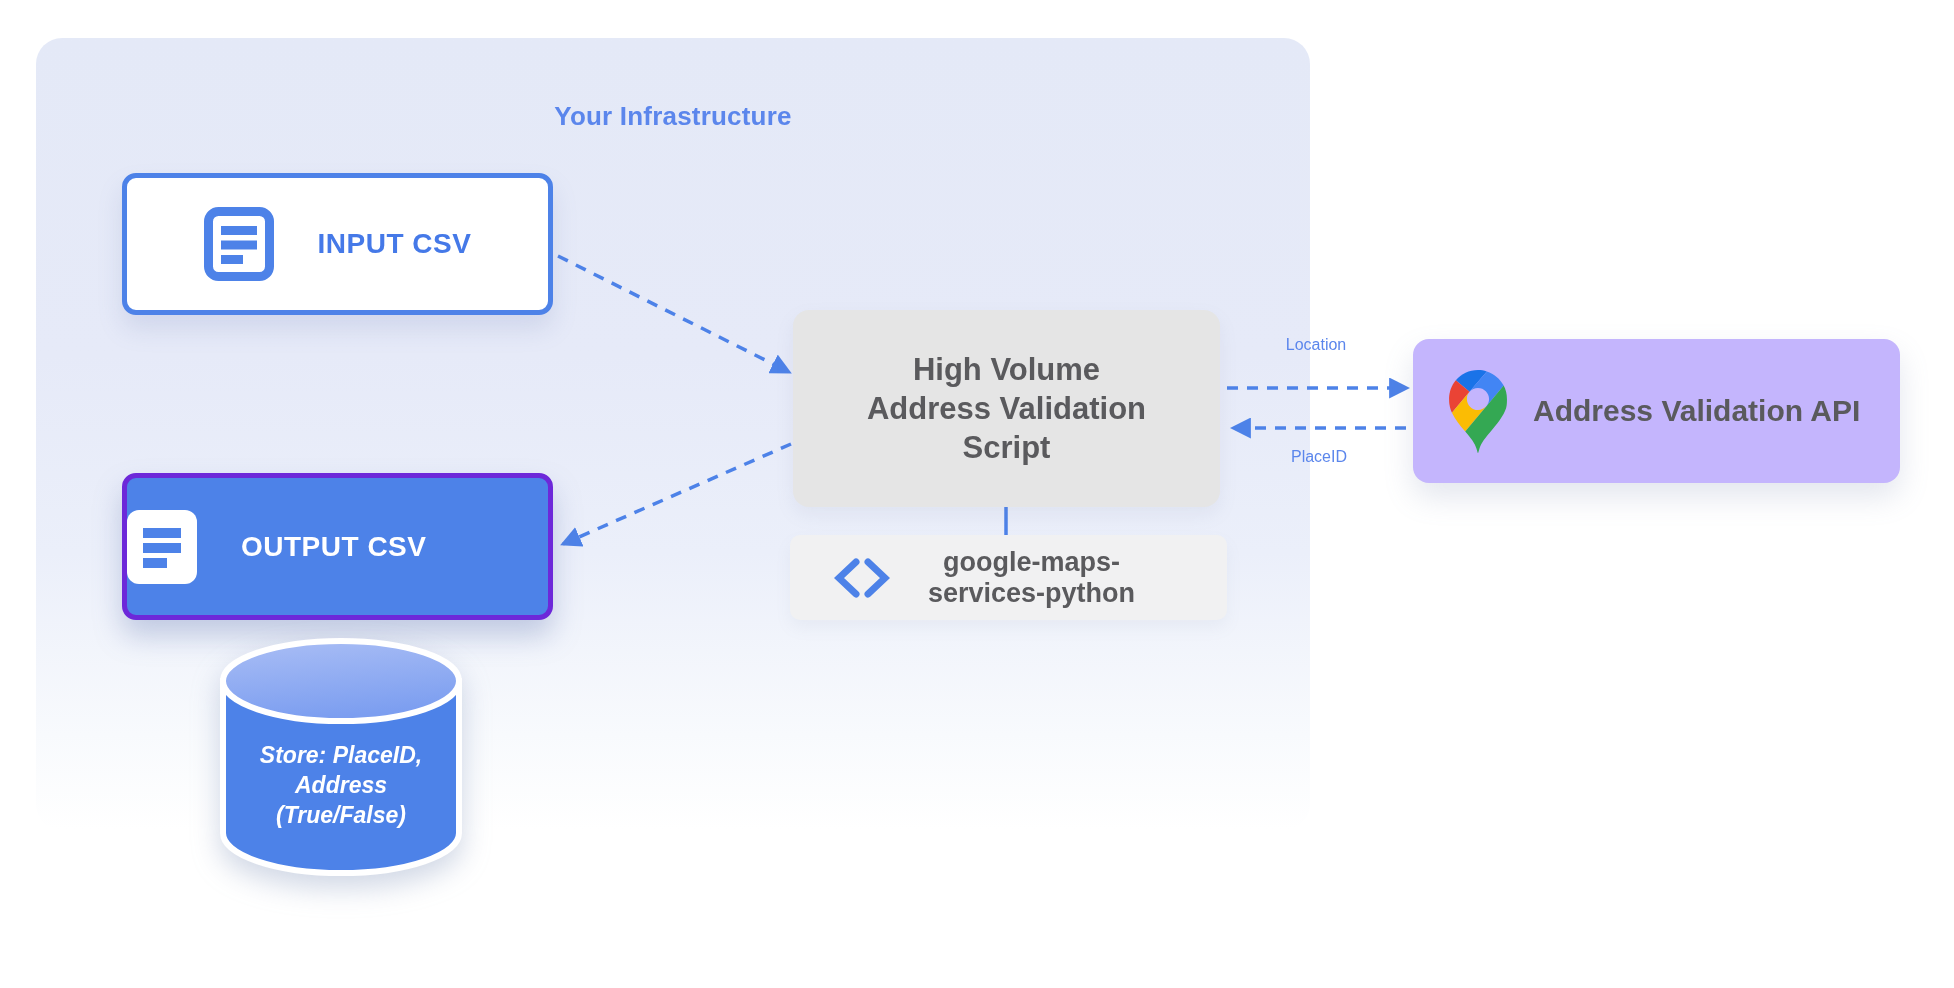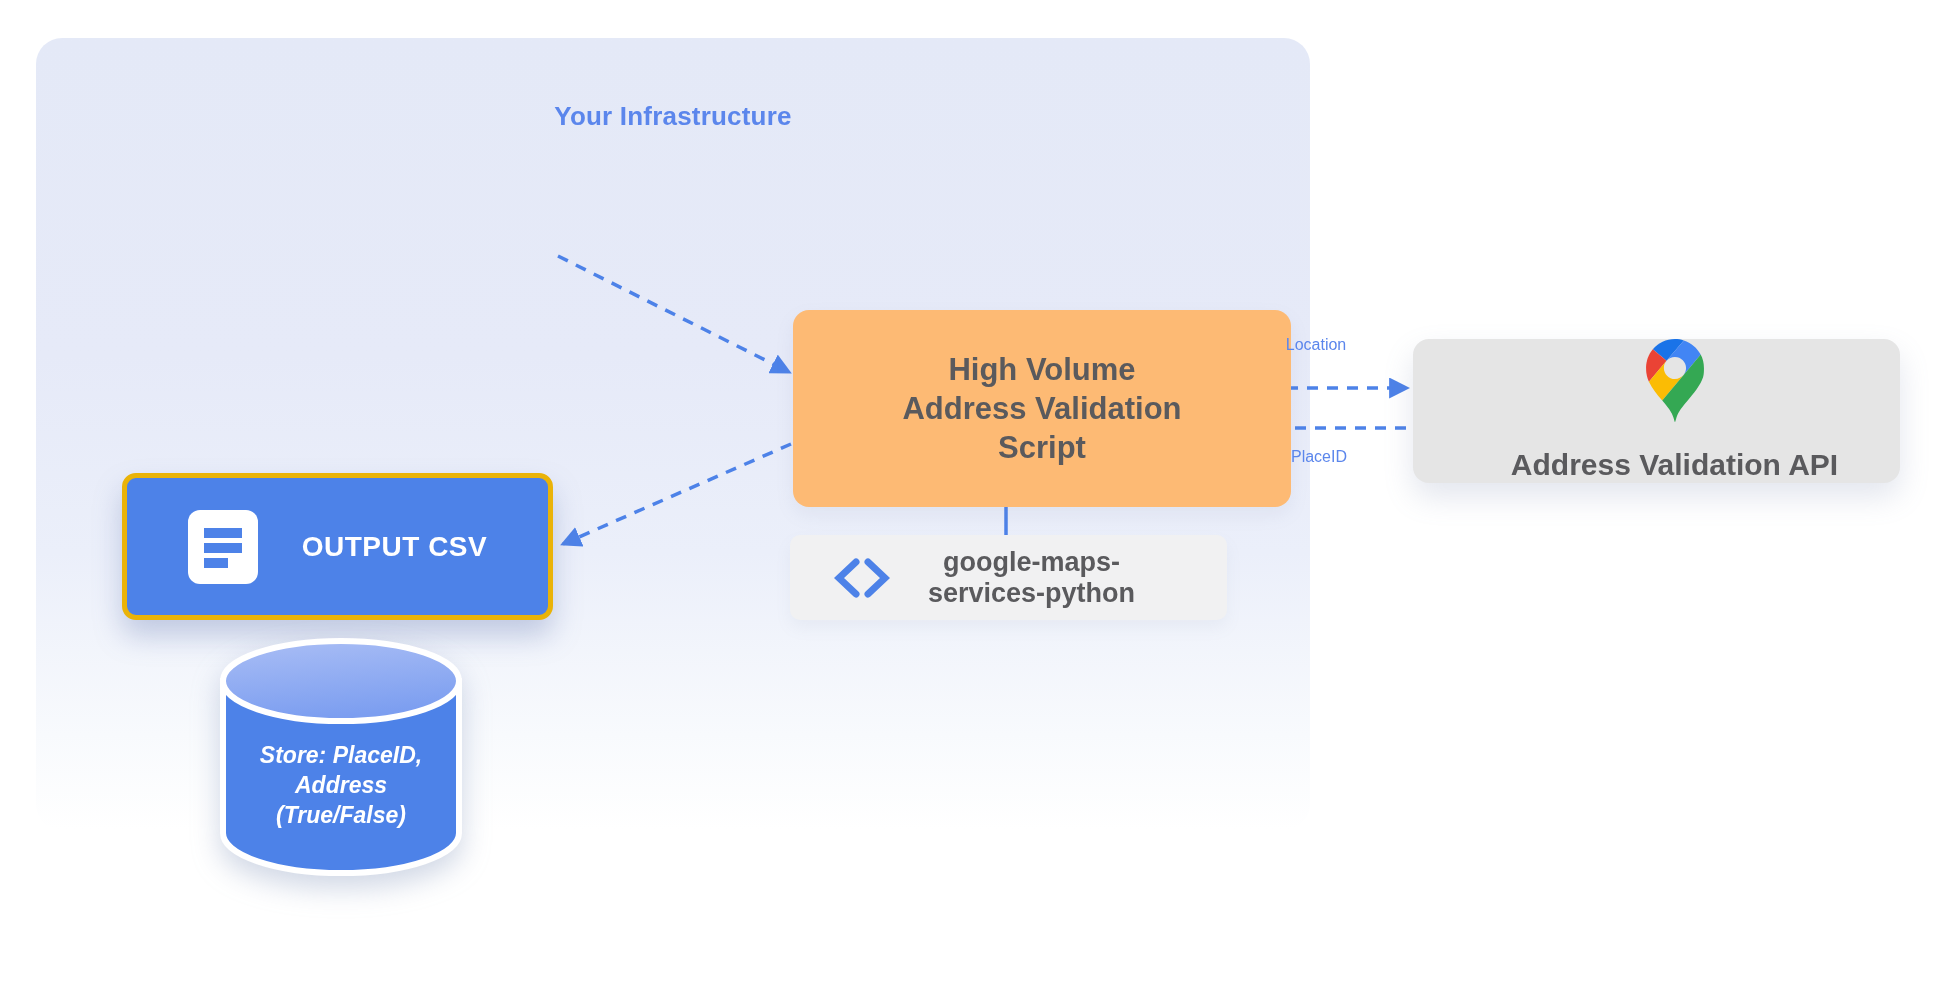--- a/index.html
+++ b/index.html
@@ -42,32 +42,32 @@
     justify-content:center; gap:44px;
     box-shadow:0 14px 24px rgba(110,130,185,0.18);
   }
   .input-box .label {
     color:#4579e8; font-size:28px; font-weight:bold; letter-spacing:0.5px;
   }
 
   .output-box {
     left:122px; top:473px; width:431px; height:147px;
     background:#4d82e8;
-    border:5px solid #eab308;
+    border:5px solid #6d28d9;
     border-radius:14px;
-    justify-content:center; gap:44px;
+    gap:44px;
     box-shadow:0 16px 28px rgba(105,125,180,0.35);
   }
   .output-box .label {
     color:#ffffff; font-size:28px; font-weight:bold; letter-spacing:0.5px;
   }
 
   .script-box {
-    left:793px; top:310px; width:498px; height:197px;
-    background:#fdba74; border-radius:16px;
+    left:793px; top:310px; width:427px; height:197px;
+    background:#e5e5e5; border-radius:16px;
     justify-content:center;
     box-shadow:0 8px 18px rgba(130,140,170,0.10);
   }
   .script-box .label {
     width:100%; text-align:center; white-space:pre-line;
     color:#5a5a5d; font-size:31px; font-weight:bold; line-height:39px;
   }
 
   .library-box {
     left:790px; top:535px; width:437px; height:85px;
@@ -76,24 +76,23 @@
     box-shadow:0 8px 16px rgba(130,140,170,0.08);
     text-align:center;
   }
   .library-box .label {
     white-space:pre-line;
     color:#5a5a5d; font-size:27px; font-weight:bold; line-height:31px;
   }
 
   .api-box {
     left:1413px; top:339px; width:487px; height:144px;
-    background:#e5e5e5; border-radius:16px;
+    background:#c4b5fd; border-radius:16px;
     padding-left:36px; gap:26px;
     box-shadow:0 14px 30px rgba(115,130,170,0.20);
-    flex-direction:column;
   }
   .api-box .label {
     color:#5a5a5d; font-size:30px; font-weight:bold;
   }
 
   
   .cylinder { position:absolute; left:217px; top:635px;font-style:italic; }
   .cylinder svg { display:block; filter:drop-shadow(0 12px 14px rgba(120,140,180,0.35)); }
   .cylinder .label {
     position:absolute; left:0; top:105px; width:248px;
@@ -126,20 +125,29 @@
         <path d="M0 0 L10 5 L0 10 Z" fill="#4d82e8"></path>
       </marker>
     </defs>
     <path d="M558 256 L789 372" fill="none" stroke="#4d82e8" stroke-width="3.5" stroke-dasharray="11 9" marker-end="url(#arr)"></path>
     <path d="M791 444 L563 544" fill="none" stroke="#4d82e8" stroke-width="3.5" stroke-dasharray="11 9" marker-end="url(#arr)"></path>
     <path d="M1227 388 L1407 388" fill="none" stroke="#4d82e8" stroke-width="3.5" stroke-dasharray="11 9" marker-end="url(#arr)"></path>
     <path d="M1406 428 L1233 428" fill="none" stroke="#4d82e8" stroke-width="3.5" stroke-dasharray="11 9" marker-end="url(#arr)"></path>
     <path d="M1006 507 L1006 537" fill="none" stroke="#4d82e8" stroke-width="3.5"></path>
   </svg>
 
+  <div class="node input-box">
+    <svg class="icon" width="70" height="74" viewBox="0 0 70 74">
+      <rect x="4.5" y="4.5" width="61" height="65" rx="10" fill="#ffffff" stroke="#4d82e8" stroke-width="9"></rect>
+      <rect x="17" y="19" width="36" height="9" fill="#4d82e8"></rect>
+      <rect x="17" y="33.5" width="36" height="9" fill="#4d82e8"></rect>
+      <rect x="17" y="48" width="22" height="9" fill="#4d82e8"></rect>
+    </svg>
+    <span class="label">INPUT CSV</span>
+  </div>
 
   <div class="node output-box">
     <svg class="icon" width="70" height="74" viewBox="0 0 70 74">
       <rect x="0" y="0" width="70" height="74" rx="12" fill="#ffffff"></rect>
       <rect x="16" y="18" width="38" height="10" fill="#4d82e8"></rect>
       <rect x="16" y="33" width="38" height="10" fill="#4d82e8"></rect>
       <rect x="16" y="48" width="24" height="10" fill="#4d82e8"></rect>
     </svg>
     <span class="label">OUTPUT CSV</span>
   </div>

